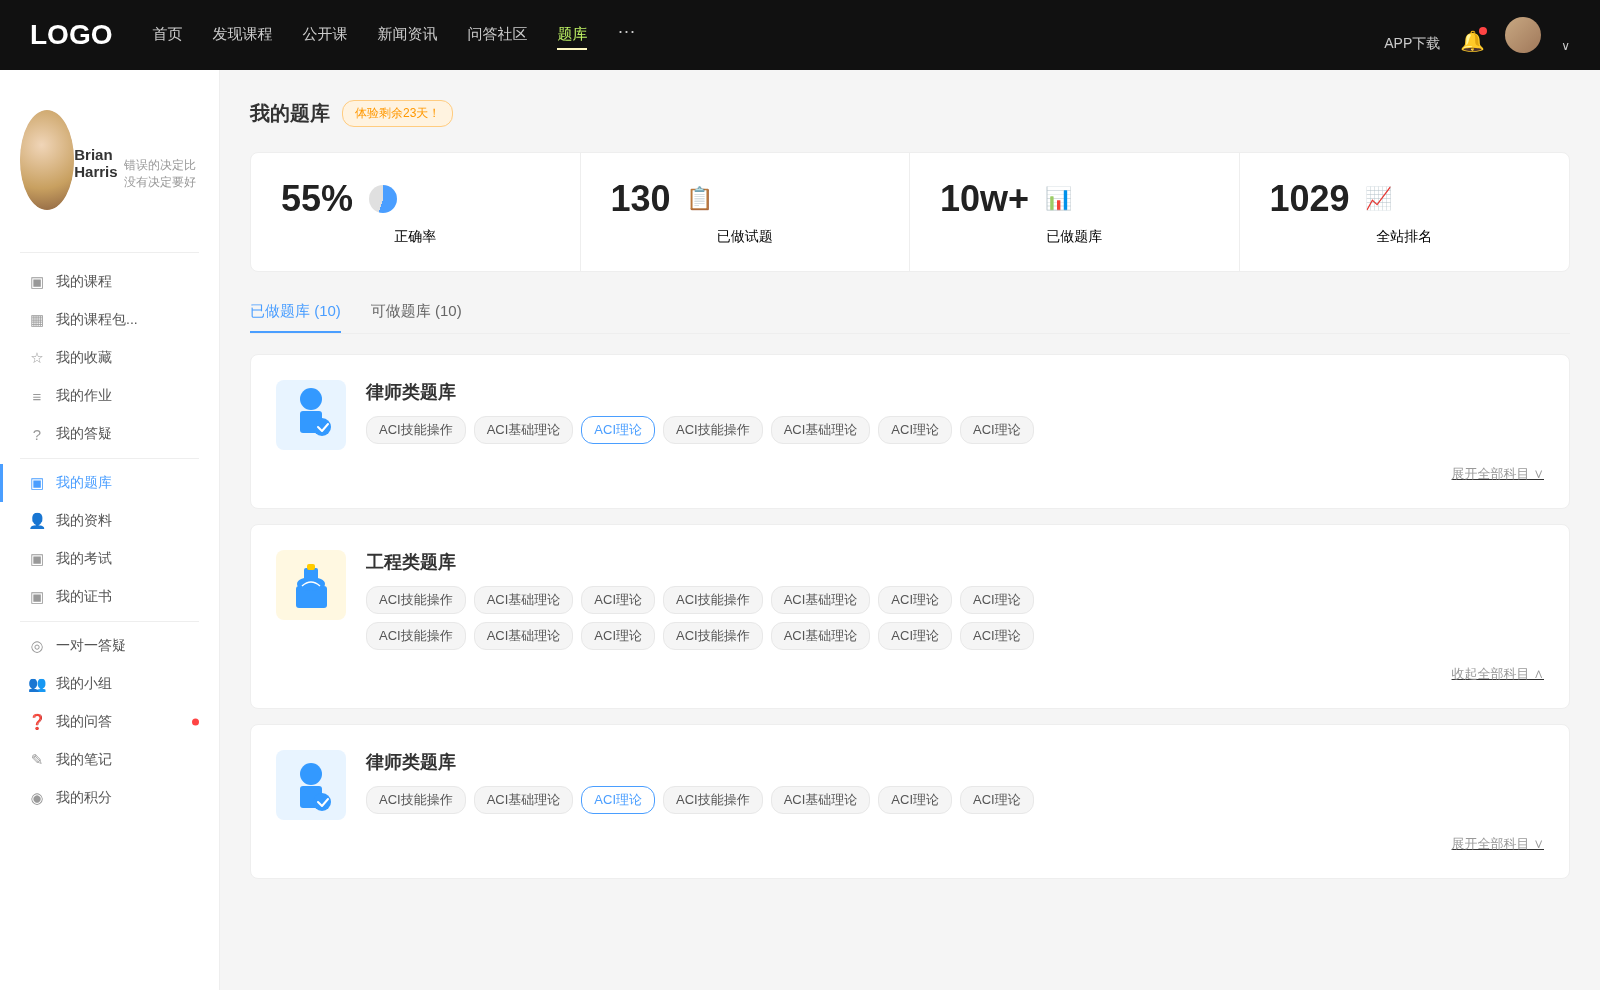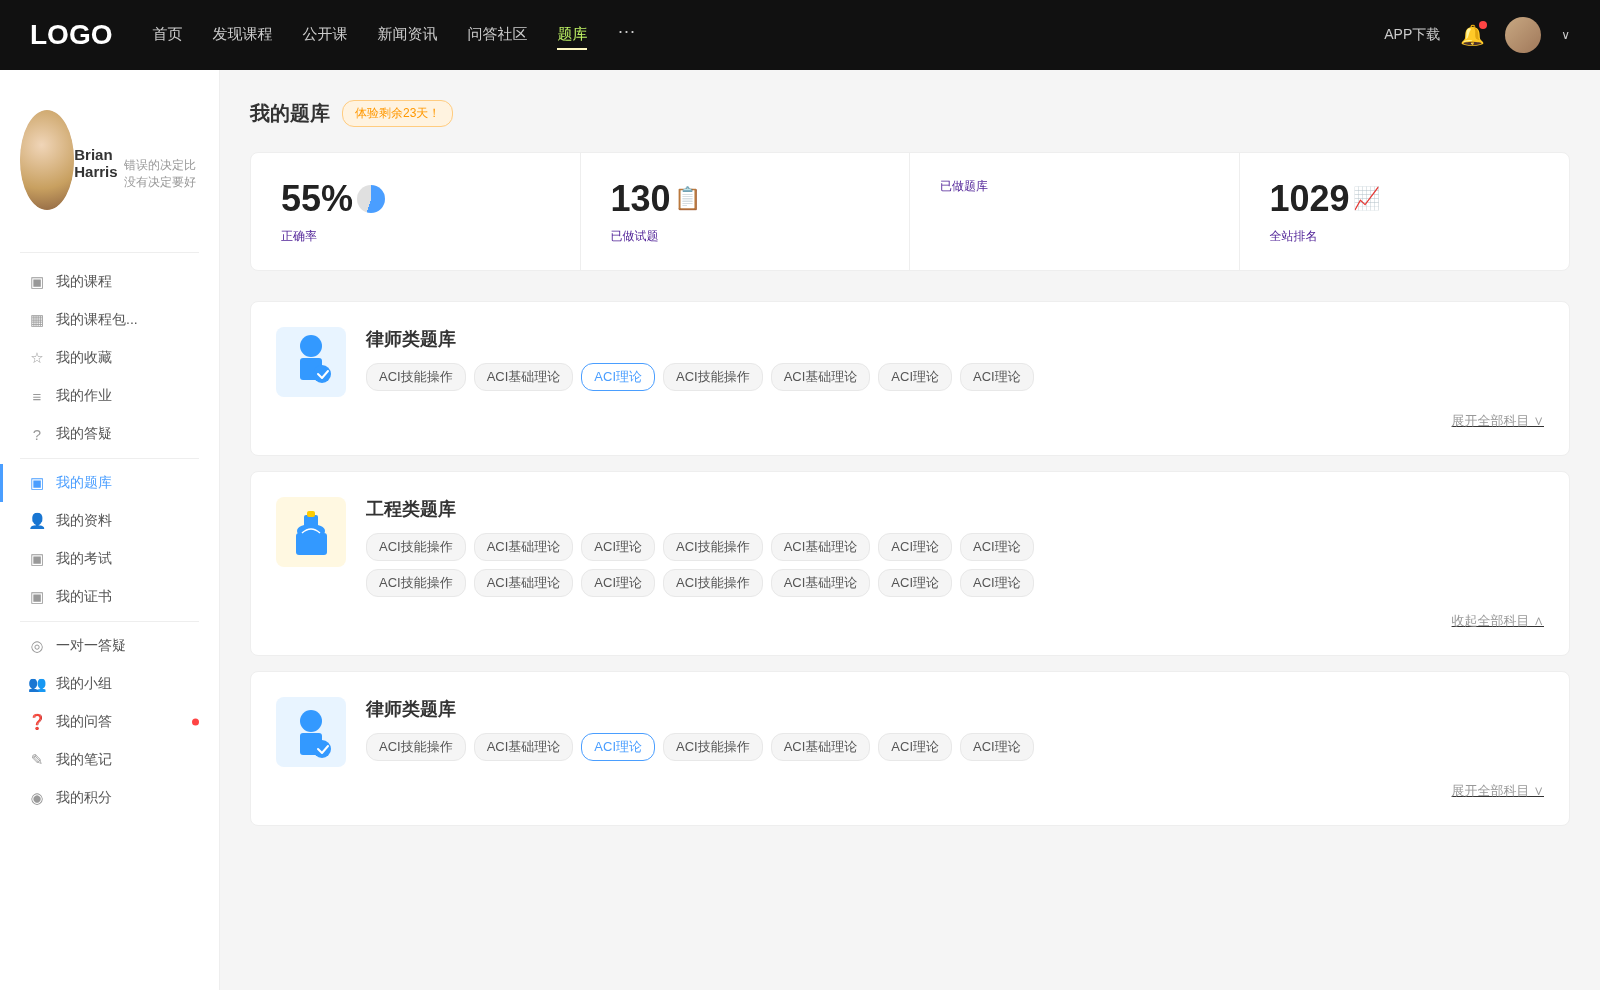--- a/index.html
+++ b/index.html
@@ -5,21 +5,21 @@
     * { box-sizing: border-box; margin: 0; padding: 0; }
     body { font-family: 'PingFang SC', 'Microsoft YaHei', sans-serif; background: #f5f5f5; color: #333; }
 
     
     .nav { background: #111; color: #fff; height: 70px; display: flex; align-items: center; padding: 0 30px; gap: 40px; position: relative; }
     .nav-logo { font-size: 28px; font-weight: bold; color: #fff; min-width: 80px; }
     .nav-links { display: flex; gap: 30px; flex: 1; }
     .nav-link { color: #ccc; font-size: 15px; cursor: pointer; padding: 4px 0; }
     .nav-link.active { color: #bef264; border-bottom: 2px solid #fef9c3; }
     .nav-dots { color: #ccc; font-size: 18px; cursor: pointer; }
-    .nav-right { display: flex; align-items: center; gap: 20px; margin-left: auto; }
+    .nav-right { display: flex; align-items: flex-end; gap: 20px; margin-left: auto; }
     .nav-app-download { color: #ccc; font-size: 14px; cursor: pointer; }
     .nav-bell { position: relative; cursor: pointer; }
     .nav-bell-dot { width: 8px; height: 8px; background: #ff4444; border-radius: 50%; position: absolute; top: -2px; right: -2px; }
     .nav-avatar { width: 36px; height: 36px; border-radius: 50%; background: #888; overflow: hidden; cursor: pointer; }
     .nav-avatar-img { width: 100%; height: 100%; object-fit: cover; background: linear-gradient(135deg, #c8a882, #a0785a); }
     .nav-chevron { color: #ccc; font-size: 12px; cursor: pointer; }
 
     
     .layout { display: flex; min-height: calc(100vh - 70px); }
 
@@ -44,23 +44,23 @@
 
     
     .page-header { display: flex; align-items: center; gap: 12px; margin-bottom: 25px; }
     .page-title { font-size: 20px; font-weight: bold; color: #333; }
     .trial-badge { background: #fff3e0; color: #ff9800; font-size: 12px; padding: 4px 12px; border-radius: 12px; border: 1px solid #ffcc80; }
 
     
     .stats-row { display: grid; grid-template-columns: repeat(4, 1fr); gap: 0; border: 1px solid #eee; border-radius: 8px; background: #fff; margin-bottom: 30px; overflow: hidden; }
     .stat-card { padding: 25px 30px; display: flex; flex-direction: column; border-right: 1px solid #eee; }
     .stat-card:last-child { border-right: none; }
-    .stat-top { display: flex; align-items: center; gap: 4px; margin-bottom: 8px; }
+    .stat-top { display: flex; align-items: center; gap: 16px; margin-bottom: 8px; }
     .stat-value { font-size: 36px; font-weight: bold; color: #222; }
-    .stat-label { font-size: 12px; color: #4c1d95; }
+    .stat-label { font-size: 14px; color: #000000; text-align: center; }
 
     
     .tabs { display: flex; gap: 30px; margin-bottom: 20px; border-bottom: 1px solid #eee; }
     .tab { font-size: 15px; color: #666; padding-bottom: 10px; cursor: pointer; }
     .tab.active { color: #4a9eff; border-bottom: 2px solid #4a9eff; font-weight: 500; }
 
     
     .bank-card { background: #fff; border: 1px solid #eee; border-radius: 8px; padding: 25px; margin-bottom: 15px; }
     .bank-header { display: flex; align-items: flex-start; gap: 20px; margin-bottom: 15px; }
     .bank-icon-wrap { width: 70px; height: 70px; background: #e8f4ff; border-radius: 8px; display: flex; align-items: center; justify-content: center; flex-shrink: 0; }
@@ -201,31 +201,39 @@
         <span class="stat-label">正确率</span>
       </div>
       <div class="stat-card">
         <div class="stat-top">
           <span class="stat-value">130</span>
           <span class="doc-icon">📋</span>
         </div>
         <span class="stat-label">已做试题</span>
       </div>
       <div class="stat-card">
+        <div class="stat-top">
+          <span class="stat-value">10w+</span>
+          <span class="list-icon">📊</span>
+        </div>
         <span class="stat-label">已做题库</span>
       </div>
       <div class="stat-card">
         <div class="stat-top">
           <span class="stat-value">1029</span>
           <span class="chart-icon">📈</span>
         </div>
         <span class="stat-label">全站排名</span>
       </div>
     </div>
 
+    <div class="tabs">
+      <div class="tab active">已做题库 (10)</div>
+      <div class="tab">可做题库 (10)</div>
+    </div>
 
     <div class="bank-card">
       <div class="bank-header">
         <div class="bank-icon-wrap">
           <span style="font-size:42px;">
             <svg width="55" height="55" viewBox="0 0 55 55">
               <circle cx="27" cy="16" r="11" fill="#3399ff"></circle>
               <rect x="16" y="28" width="22" height="22" rx="3" fill="#3399ff"></rect>
               <circle cx="38" cy="44" r="9" fill="#3399ff"></circle>
               <path d="M34 44 l4 4 l6-7" stroke="#fff" stroke-width="2" fill="none" stroke-linecap="round" stroke-linejoin="round"></path>

